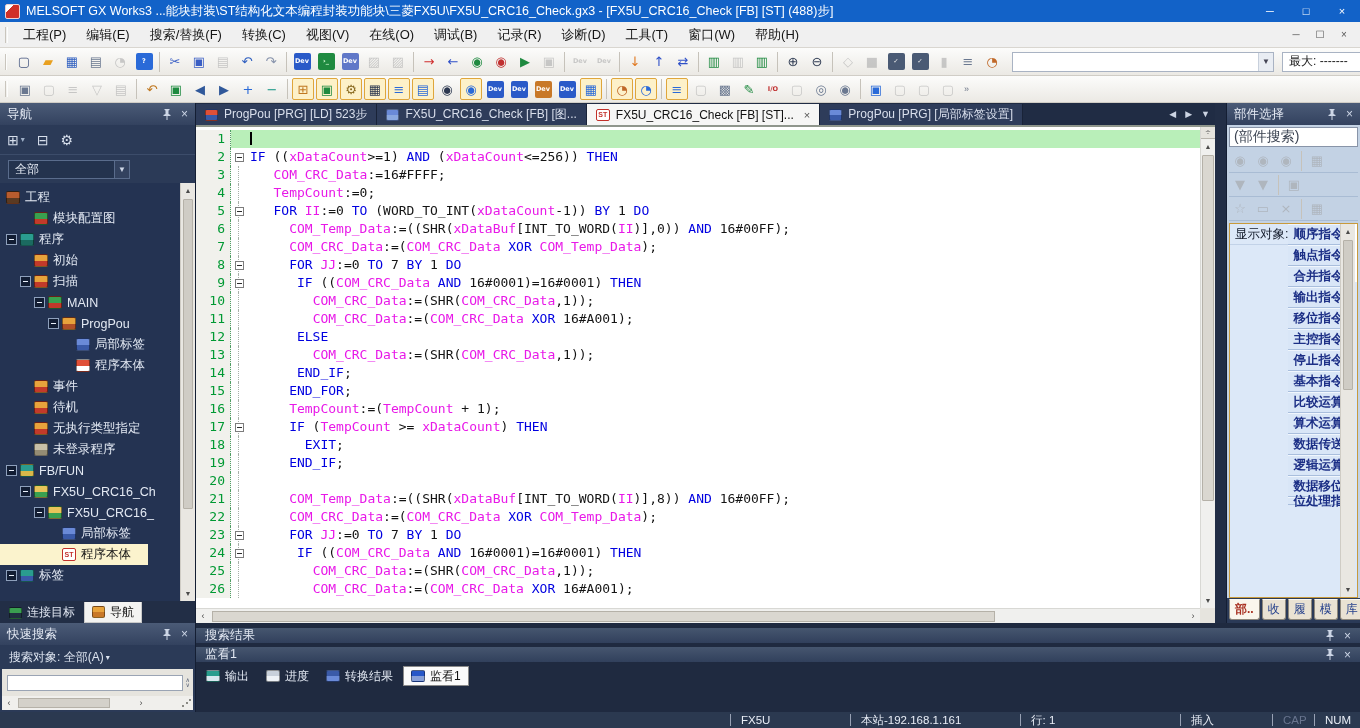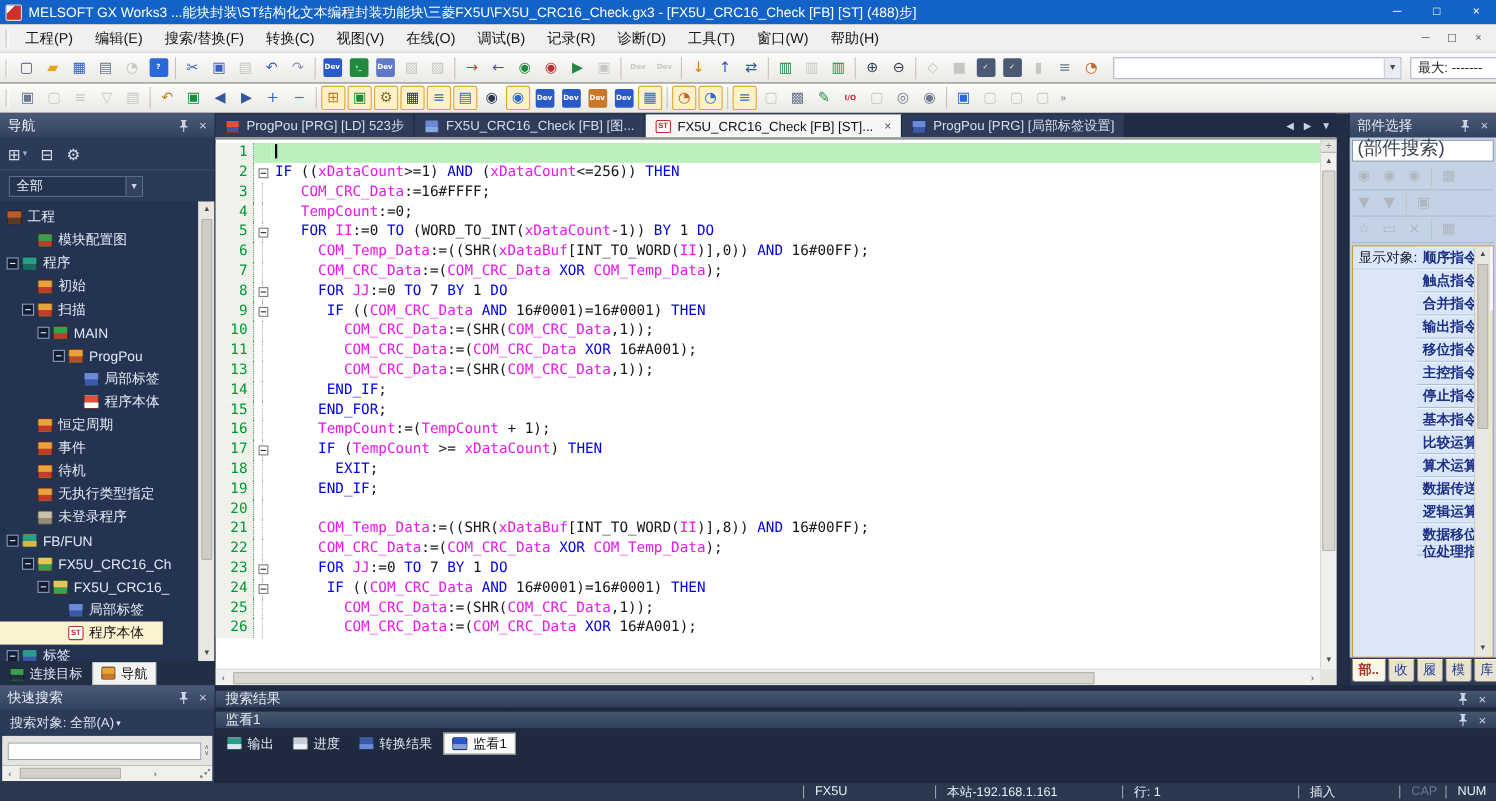--- a/index.html
+++ b/index.html
@@ -103,21 +103,21 @@
   .vscroll{position:absolute;top:0;right:0;bottom:15px;width:15px;background:#f0f0ee;border-left:1px solid #d8d8d4}
   .vsplit{height:12px;background:#e6e4de;border-bottom:1px solid #b8b4ac;font-size:9px;text-align:center;line-height:11px;color:#555}
   .vthumb{position:absolute;left:1px;right:1px;top:28px;height:72%;background:#dad7d0;border:1px solid #b5b1a8;border-radius:1px}
   .hscroll{position:absolute;left:0;right:15px;bottom:0;height:15px;background:#f0f0ee;border-top:1px solid #d8d8d4;display:flex;align-items:center}
   .hthumb{width:78%;height:11px;background:#dad7d0;border:1px solid #b5b1a8;margin-left:2px}
   .scorner{position:absolute;right:0;bottom:0;width:15px;height:15px;background:#e6e4de}
 
   
   .right-dock{position:absolute;top:103px;left:1226px;width:134px;height:520px;background:#2b3a57;display:flex;flex-direction:column;border-left:1px solid #141e33}
   .part-body{flex:1;background:#c3d2e4;display:flex;flex-direction:column;padding:2px 2px 0}
-  .part-search{height:20px;background:#fff;border:1px solid #8894a8;display:flex;align-items:flex-end;padding-left:4px;font-size:17px;color:#3c4452;margin-bottom:2px;flex:0 0 auto}
+  .part-search{height:20px;background:#fff;border:1px solid #8894a8;display:flex;align-items:flex-end;padding-left:4px;font-size:14px;color:#3c4452;margin-bottom:2px;flex:0 0 auto}
   .part-tools{height:24px;display:flex;align-items:center;gap:1px;border-bottom:1px solid #a9bcd4;flex:0 0 auto}
   .part-tools .tbi{width:20px;height:20px}
   .obj-wrap{flex:1;border:1px solid #c89a3c;background:#dce8f8;display:flex;margin-top:2px;overflow:hidden}
   .obj-label{height:21px;display:flex;align-items:center;padding-left:5px;font-size:12.5px;color:#101828;border-bottom:1px solid #c2d2e8;flex:0 0 auto}
   .plistbox{flex:1;position:relative;overflow:hidden}
   .plist{position:absolute;left:0;top:0;right:15px;bottom:0;overflow:hidden}
   .prow{height:21px;display:flex;align-items:center;background:#d9e6f7;border-top:1px solid #f0f6fd;border-bottom:1px solid #a9bedd;color:#1c2f86;font-weight:bold;font-size:12.5px;padding-left:5px;white-space:nowrap}
   .prow.sub{}
   .pscroll{position:absolute;right:0;top:0;bottom:0;width:15px;background:#e9e7e2;border-left:1px solid #cfccc5}
   .pdivider{height:6px;border-top:2px solid #5b79b4;background:#c3d2e4;flex:0 0 auto}
@@ -507,25 +507,20 @@
           <span>局部标签</span>
         </div>
         <div class="trow" style="padding-left: 62px;">
           <span class="tslot"></span>
           <span class="ticon" style="background: linear-gradient(rgb(224, 80, 56) 55%, rgb(255, 255, 255) 55%);"></span>
           <span>程序本体</span>
         </div>
         <div class="trow" style="padding-left: 20px;">
           <span class="tslot"></span>
           <span class="ticon" style="background: linear-gradient(rgb(232, 163, 60) 55%, rgb(194, 58, 42) 55%);"></span>
-          <span>恒定周期</span>
-        </div>
-        <div class="trow" style="padding-left: 20px;">
-          <span class="tslot"></span>
-          <span class="ticon" style="background: linear-gradient(rgb(232, 163, 60) 55%, rgb(194, 58, 42) 55%);"></span>
           <span>事件</span>
         </div>
         <div class="trow" style="padding-left: 20px;">
           <span class="tslot"></span>
           <span class="ticon" style="background: linear-gradient(rgb(232, 163, 60) 55%, rgb(194, 58, 42) 55%);"></span>
           <span>待机</span>
         </div>
         <div class="trow" style="padding-left: 20px;">
           <span class="tslot"></span>
           <span class="ticon" style="background: linear-gradient(rgb(232, 163, 60) 55%, rgb(194, 58, 42) 55%);"></span>
@@ -699,20 +694,25 @@
             <span class="lnum">10</span>
             <span class="fold guide"></span>
             <span class="ltext"><span class="p">        </span><span class="v">COM_CRC_Data</span><span class="p">:=(SHR(</span><span class="v">COM_CRC_Data</span><span class="p">,1));</span></span>
           </div>
           <div class="crow">
             <span class="lnum">11</span>
             <span class="fold guide"></span>
             <span class="ltext"><span class="p">        </span><span class="v">COM_CRC_Data</span><span class="p">:=(</span><span class="v">COM_CRC_Data</span><span class="p"> </span><span class="k">XOR</span><span class="p"> 16#A001);</span></span>
           </div>
           <div class="crow">
+            <span class="lnum">12</span>
+            <span class="fold guide"></span>
+            <span class="ltext"><span class="p">      </span><span class="k">ELSE</span></span>
+          </div>
+          <div class="crow">
             <span class="lnum">13</span>
             <span class="fold guide"></span>
             <span class="ltext"><span class="p">        </span><span class="v">COM_CRC_Data</span><span class="p">:=(SHR(</span><span class="v">COM_CRC_Data</span><span class="p">,1));</span></span>
           </div>
           <div class="crow">
             <span class="lnum">14</span>
             <span class="fold guide"></span>
             <span class="ltext"><span class="p">      </span><span class="k">END_IF</span><span class="p">;</span></span>
           </div>
           <div class="crow">

